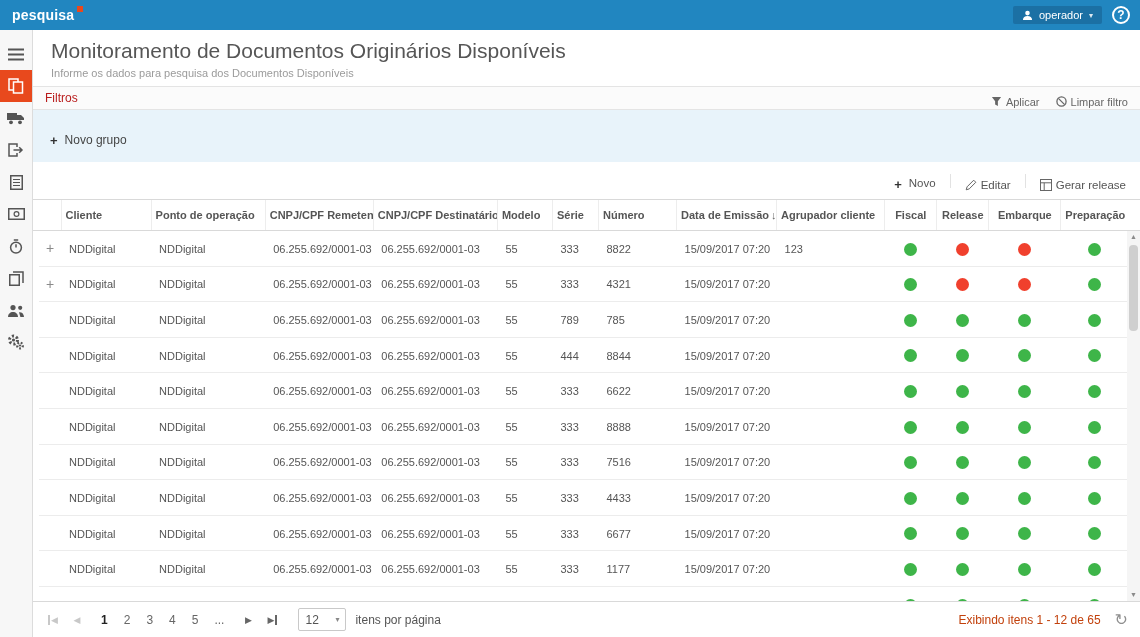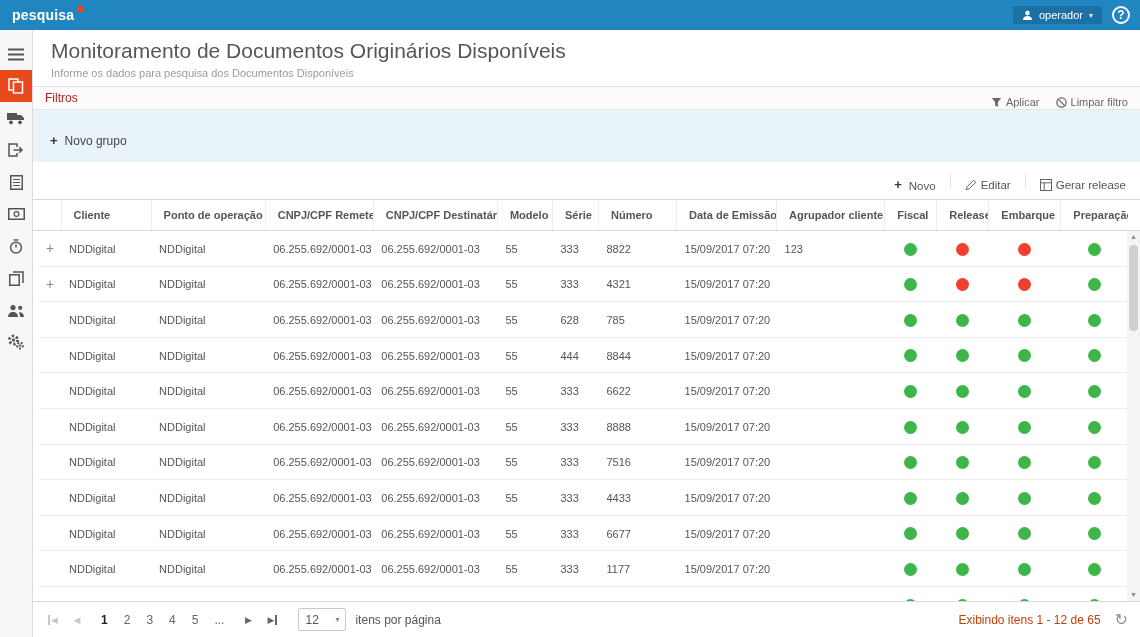--- a/index.html
+++ b/index.html
@@ -29,35 +29,35 @@
   
   .page-header { padding:9px 18px 7px; }
   .page-title { font-size:21px; font-weight:400; color:#565656; }
   .page-subtitle { font-size:11px; color:#9b9b9b; margin-top:4px; }
 
   
   .filters-bar { height:24px; background:#fbfbfb; border-top:1px solid #e4e4e4; border-bottom:1px solid #e4e4e4;
     display:flex; align-items:center; justify-content:space-between; padding:0 12px; }
   .filters-title { font-size:12px; color:#b91c1c; }
   .filters-actions { display:flex; align-items:center; gap:16px; }
-  .link-action { display:inline-flex; align-items:flex-end; gap:4px; font-size:11px; color:#666; cursor:pointer;margin-top:8px; }
+  .link-action { display:inline-flex; align-items:flex-start; gap:4px; font-size:11px; color:#666; cursor:pointer;margin-top:8px; }
   .link-action svg { display:block; }
   .filter-area { height:52px; background:#e8f3fa; display:flex; align-items:center; padding:0 17px; }
   .new-group { font-size:12px; color:#454545; }
   .plus-glyph { font-weight:bold; font-size:13px; color:#333; margin-right:3px; }
 
   
   .action-bar { height:37px; display:flex; align-items:center; justify-content:flex-end; gap:14px; padding:0 14px; }
   .action-bar .link-action { font-size:11.5px; color:#555; }
   .v-sep { width:1px; height:14px; background:#e2e2e2; }
 
   
   table { border-collapse:collapse; table-layout:fixed; width:1089px; margin-left:6px; }
   .grid-header { border-top:1px solid #d9d9d9; border-bottom:1px solid #d9d9d9; }
-  th { font-size:11px; font-weight:bold; color:#555; text-align:left; padding:9px 12px;
+  th { font-size:11px; font-weight:bold; color:#555; text-align:left; padding:9px 4px;
     border-left:1px solid #ededed; white-space:nowrap; overflow:hidden; cursor:pointer; }
   th:first-child { border-left:none; }
   th.status, td.status { text-align:center; }
   td { font-size:11px; color:#555; padding:11px 8px 10px; border-bottom:1px solid #ececec;
     white-space:nowrap; overflow:hidden; background:#fff; }
   .c-exp { text-align:center; padding:6px 2px; }
   .expand { color:#8a8a8a; font-size:14px; font-weight:400; cursor:pointer; }
   .dot { width:13px; height:13px; border-radius:50%; display:inline-block; vertical-align:middle; }
   .sort { color:#666; font-size:11px; margin-left:2px; }
   .rows-viewport { flex:1; min-height:0; overflow:hidden; position:relative; }
@@ -336,21 +336,21 @@
     <td class="c-preparacao status"><span class="dot" style="background: rgb(62, 181, 73);"></span></td>
   </tr>
 
   <tr>
     <td class="c-exp"></td>
     <td class="c-cliente">NDDigital</td>
     <td class="c-ponto">NDDigital</td>
     <td class="c-remetente">06.255.692/0001-03</td>
     <td class="c-destinatario">06.255.692/0001-03</td>
     <td class="c-modelo">55</td>
-    <td class="c-serie">628</td>
+    <td class="c-serie">789</td>
     <td class="c-numero">785</td>
     <td class="c-emissao">15/09/2017 07:20</td>
     <td class="c-agrupador"></td>
     <td class="c-fiscal status"><span class="dot" style="background: rgb(62, 181, 73);"></span></td>
     <td class="c-release status"><span class="dot" style="background: rgb(62, 181, 73);"></span></td>
     <td class="c-embarque status"><span class="dot" style="background: rgb(62, 181, 73);"></span></td>
     <td class="c-preparacao status"><span class="dot" style="background: rgb(62, 181, 73);"></span></td>
   </tr>
 
   <tr>

